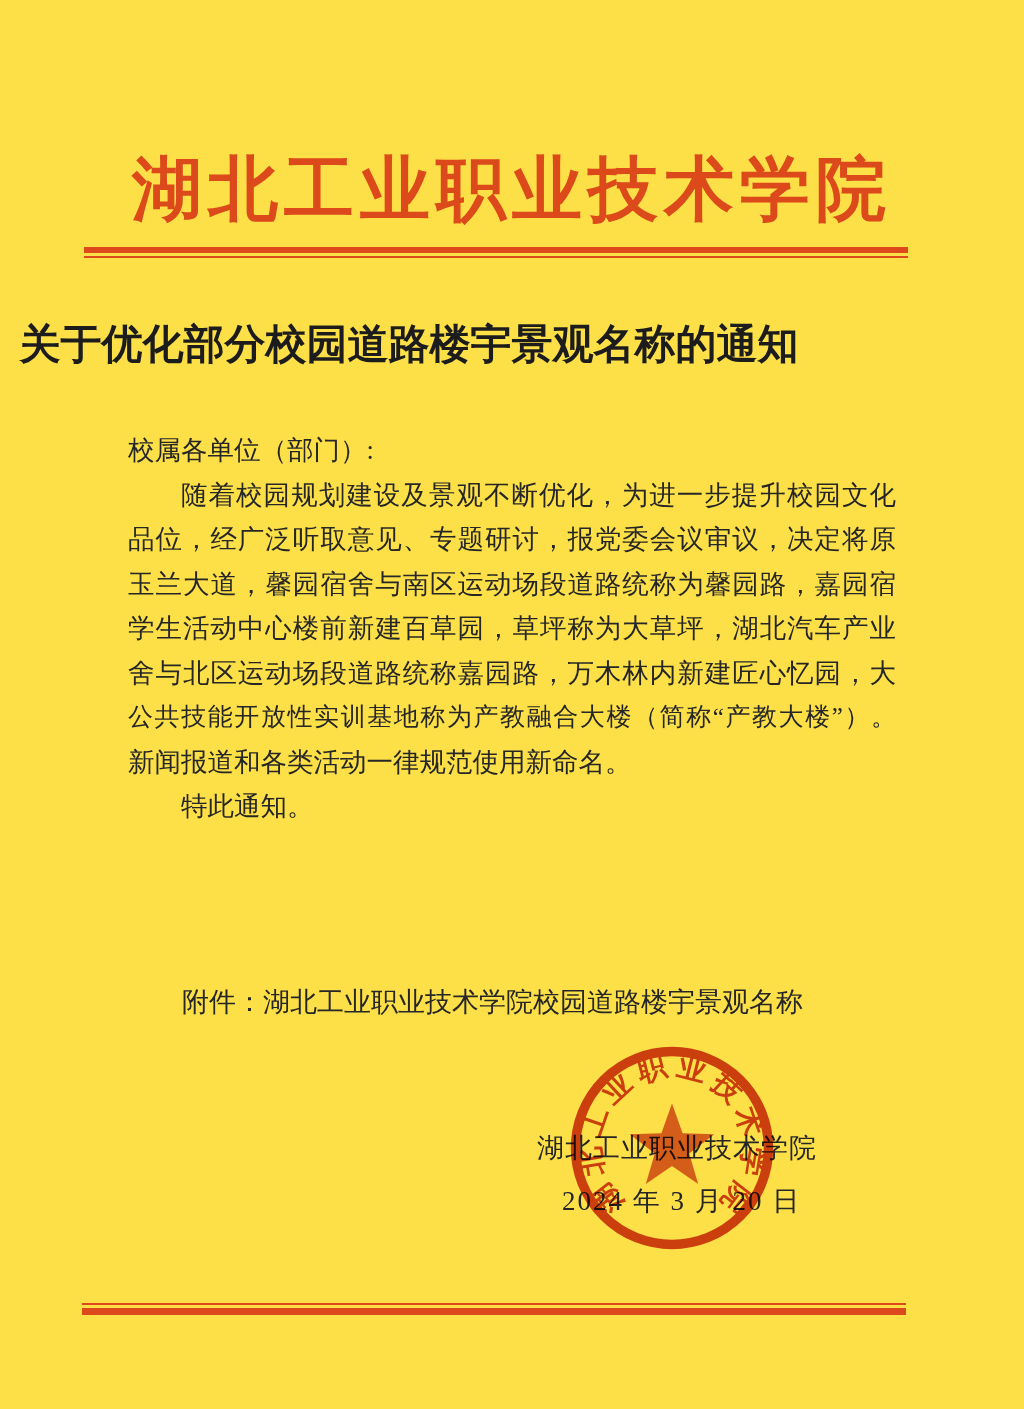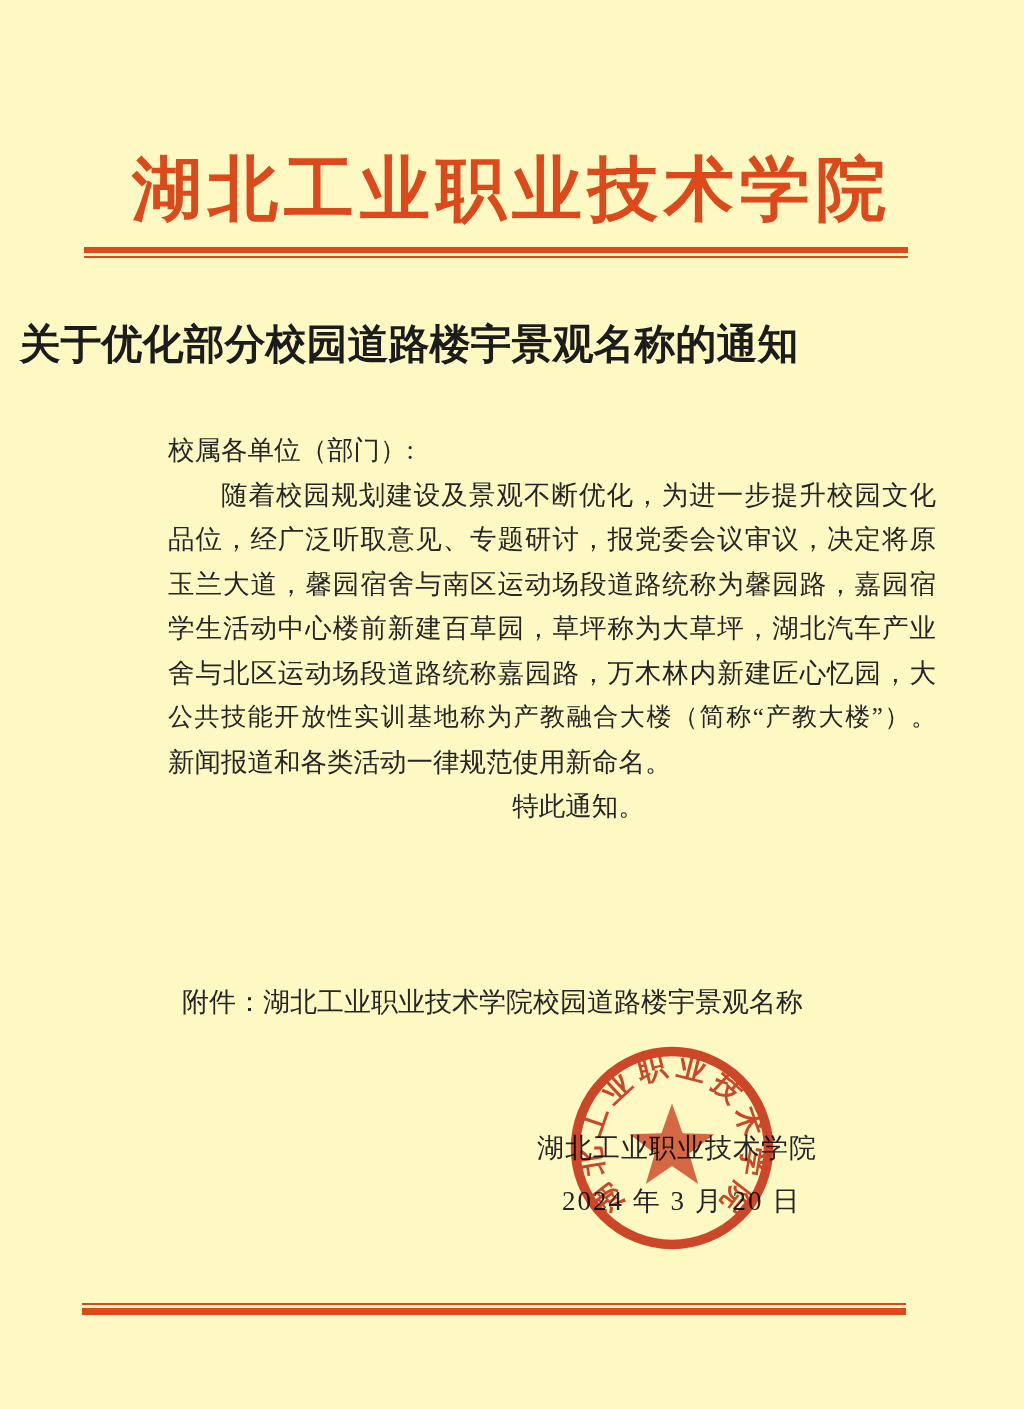--- a/index.html
+++ b/index.html
@@ -5,21 +5,21 @@
   * { margin: 0; padding: 0; box-sizing: border-box; }
   html, body { width: 1024px; }
   body {
     font-family: "Liberation Serif", "DejaVu Serif", serif;
     background: #e9e7e2;
   }
   .page {
     position: relative;
     width: 1024px;
     height: 1409px;
-    background: #fef9c3;
+    background: #fde047;
     overflow: hidden;
   }
   
   .letterhead {
     position: absolute;
     top: 148px; left: 0; width: 1024px;
     text-align: center;
     font-size: 70px;
     font-weight: bold;
     letter-spacing: 6px;
@@ -44,22 +44,22 @@
     white-space: nowrap;
   }
 
   .body-text {
     position: absolute;
     top: 428px; left: 128px; width: 768px;
     font-size: 26.5px;
     line-height: 44.5px;
     color: #262626;
   }
-  .line { width: 768px; margin-left: 40px; }
-  .indent { text-indent: 2em; text-align: center; }
+  .line { width: 768px; }
+  .indent { text-indent: 2em; }
   .justify { text-align: justify; text-align-last: justify; }
   .tight { font-size: 25px; }
 
   .attachment {
     position: absolute;
     top: 984px; left: 128px; width: 768px;
     font-size: 27px;
     color: #262626;
     text-indent: 2em;
     white-space: nowrap;

